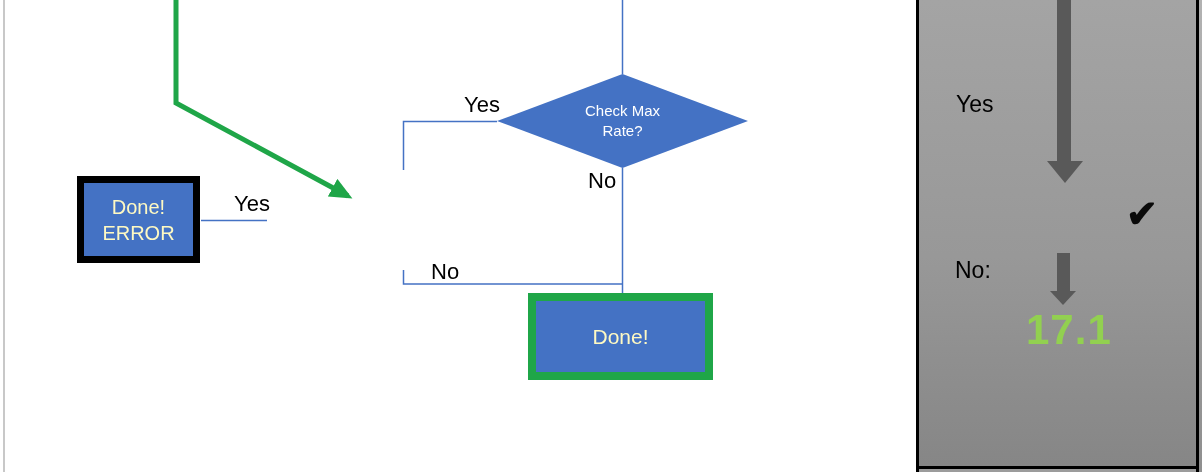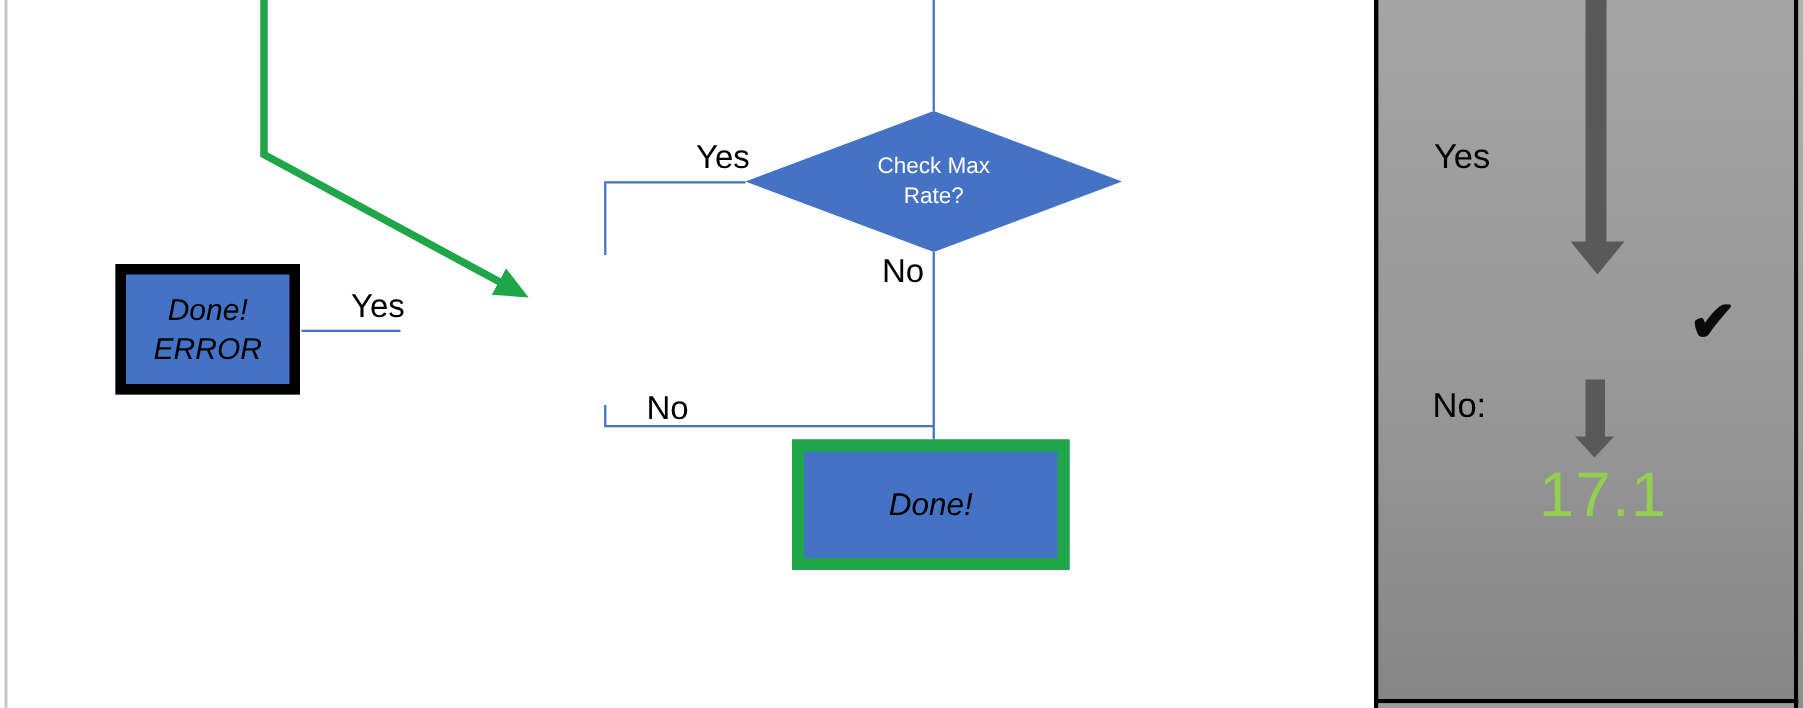--- a/index.html
+++ b/index.html
@@ -11,21 +11,21 @@
   
   .diamond{
     background:#4472C4;
     clip-path:polygon(50% 0%,100% 50%,50% 100%,0% 50%);
     display:flex;align-items:center;justify-content:center;
     color:#ffffff;font-size:15px;line-height:1.35;text-align:center;
     white-space:pre-line;z-index:2;
   }
   .node-box{
     background:#4472C4;display:flex;align-items:center;justify-content:center;
-    color:#000000;text-align:center;white-space:pre-line;z-index:2;box-sizing:border-box;font-style:italic;
+    color:#fef9c3;text-align:center;white-space:pre-line;z-index:2;box-sizing:border-box;
   }
   .error-box{border:7px solid #000000;font-size:20px;line-height:1.3;}
   .done-box{border:8px solid #1FA648;font-size:21px;}
   .edge-label{color:#000000;font-size:22px;z-index:3;white-space:nowrap;}
   svg.layer{position:absolute;left:0;top:0;z-index:1;}
   svg.toplayer{position:absolute;left:0;top:0;z-index:4;pointer-events:none;}
   .slide-edge-line{left:3px;top:0;width:2px;height:472px;background:#c8c8c8;}
   
   .panel-bg{left:919px;top:0;width:277px;height:466px;
     background:linear-gradient(180deg,#a4a4a4 0%,#989898 55%,#8a8a8a 90%,#868686 100%);}
@@ -38,21 +38,21 @@
   .panel-text{color:#000000;font-size:23px;z-index:5;white-space:nowrap;}
   .arrow-shaft{background:#595959;z-index:5;}
   .arrow-head{width:0;height:0;z-index:5;}
   .arrow1-shaft{left:1057px;top:0;width:14px;height:162px;}
   .arrow1-head{left:1047px;top:161px;border-left:18px solid transparent;
     border-right:18px solid transparent;border-top:22px solid #595959;}
   .arrow2-shaft{left:1057px;top:253px;width:13px;height:39px;}
   .arrow2-head{left:1050px;top:291px;border-left:13px solid transparent;
     border-right:13px solid transparent;border-top:14px solid #595959;}
   .checkmark{left:1126px;top:192px;font-size:38px;font-weight:bold;color:#0a0a0a;z-index:5;}
-  .result-value{left:1026px;top:306px;font-size:42px;font-weight:normal;color:#92D050;z-index:5;letter-spacing:1px;}
+  .result-value{left:1026px;top:306px;font-size:42px;font-weight:bold;color:#92D050;z-index:5;letter-spacing:1px;}
 </style>
 </head>
 <body>
 
 <div id="canvas">
 
   <div class="abs slide-edge-line"></div>
 
   <svg class="layer" width="1202" height="472">
     <g stroke="#4472C4" stroke-width="1.5" fill="none">

